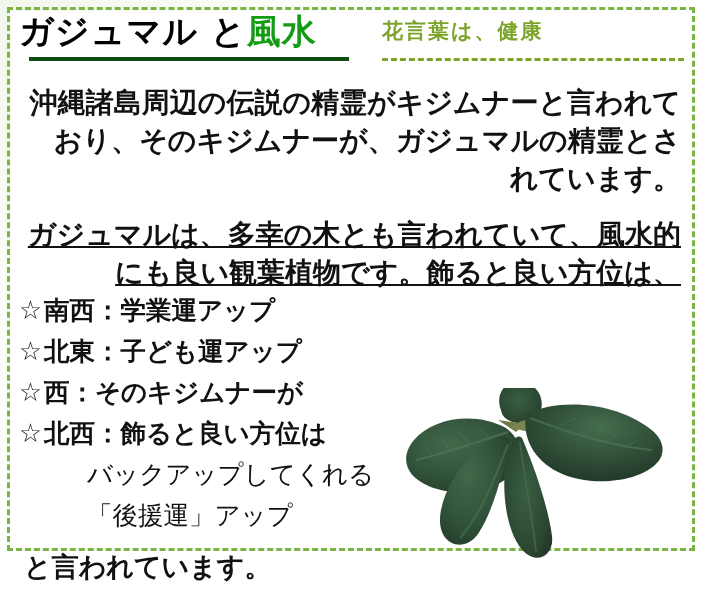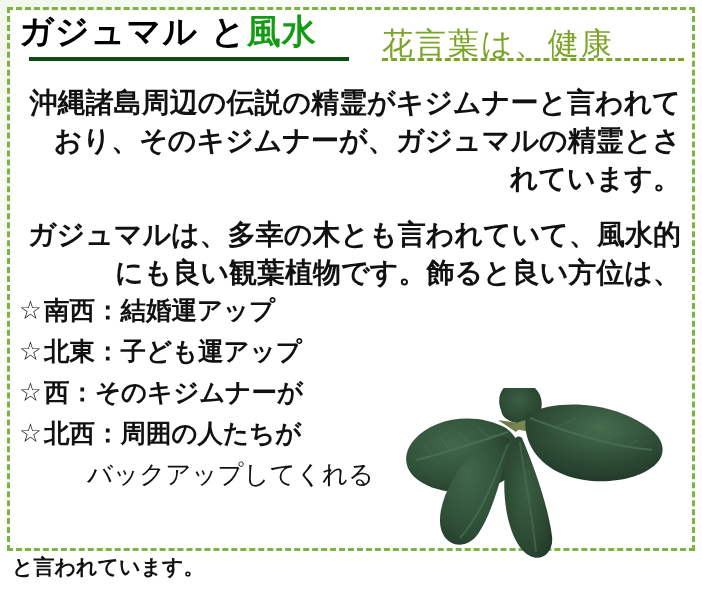--- a/index.html
+++ b/index.html
@@ -70,23 +70,23 @@
     position: absolute;
     left: 10px;
     top: 48px;
     width: 320px;
     height: 0;
     border-top: 4px solid #0b4d12;
   }
   .title-sub {
     position: absolute;
     left: 363px;
-    top: 12px;
-    font-size: 31px;
-    font-weight: normal;
+    top: 0;
+    font-size: 21px;
+    font-weight: bold;
     letter-spacing: 2px;
     white-space: nowrap;
     line-height: 44px;
     color: #7ba428;
   }
   .title-sub-rule {
     position: absolute;
     left: 363px;
     top: 49px;
     width: 302px;
@@ -104,21 +104,21 @@
   .para {
     font-size: 28px;
     line-height: 38px;
     color: #111111;
     font-weight: bold;
     letter-spacing: 0px;
     margin: 8px;
     text-align: right;
   }
   .para.p1 { width: 654px; }
-  .para.p2 { width: 654px; margin-top: 18px; }
+  .para.p2 { width: 654px; margin-top: 18px; text-decoration: underline; }
 
   
   #bullets {
     position: absolute;
     left: 19px;
     top: 290px;
     width: 430px;
   }
   .bullet-row {
     font-size: 25.5px;
@@ -136,23 +136,23 @@
     line-height: 41px;
     color: #111111;
     font-weight: normal;
     white-space: nowrap;
     padding-left: 68px;
   }
 
   
   #closing {
     position: absolute;
-    left: 12px;
+    left: 24px;
     top: 548px;
-    font-size: 21px;
+    font-size: 27px;
     line-height: 38px;
     color: #111111;
     font-weight: bold;
     white-space: nowrap;
   }
 
   
   #plant {
     position: absolute;
     left: 398px;
@@ -179,32 +179,33 @@
     <div class="title-sub-rule"></div>
   </div>
 
   <div id="body-copy">
     <p class="para p1">沖縄諸島周辺の伝説の精霊がキジムナーと言われており、そのキジムナーが、ガジュマルの精霊とされています。</p>
     <p class="para p2">ガジュマルは、多幸の木とも言われていて、風水的にも良い観葉植物です。飾ると良い方位は、</p>
   </div>
 
   <div id="bullets">
     <div class="bullet-row">
-      <span class="star">☆</span><span>南西：結婚運アップ</span>
+      <span class="star">☆</span><span>南西：学業運アップ</span>
     </div>
     <div class="bullet-row">
       <span class="star">☆</span><span>北東：子ども運アップ</span>
     </div>
     <div class="bullet-row">
       <span class="star">☆</span><span>西：そのキジムナーが</span>
     </div>
     <div class="bullet-row">
-      <span class="star">☆</span><span>北西：周囲の人たちが</span>
+      <span class="star">☆</span><span>北西：飾ると良い方位は</span>
     </div>
     <div class="bullet-cont">バックアップしてくれる</div>
+    <div class="bullet-cont">「後援運」アップ</div>
   </div>
 
   <div id="closing">と言われています。</div>
 
   <div id="plant">
     <svg width="288" height="202" viewBox="0 0 288 202" xmlns="http://www.w3.org/2000/svg">
       <defs>
         <radialGradient id="lfA" cx="40%" cy="35%" r="75%">
           <stop offset="0%" stop-color="#41674a"></stop>
           <stop offset="60%" stop-color="#31523a"></stop>

